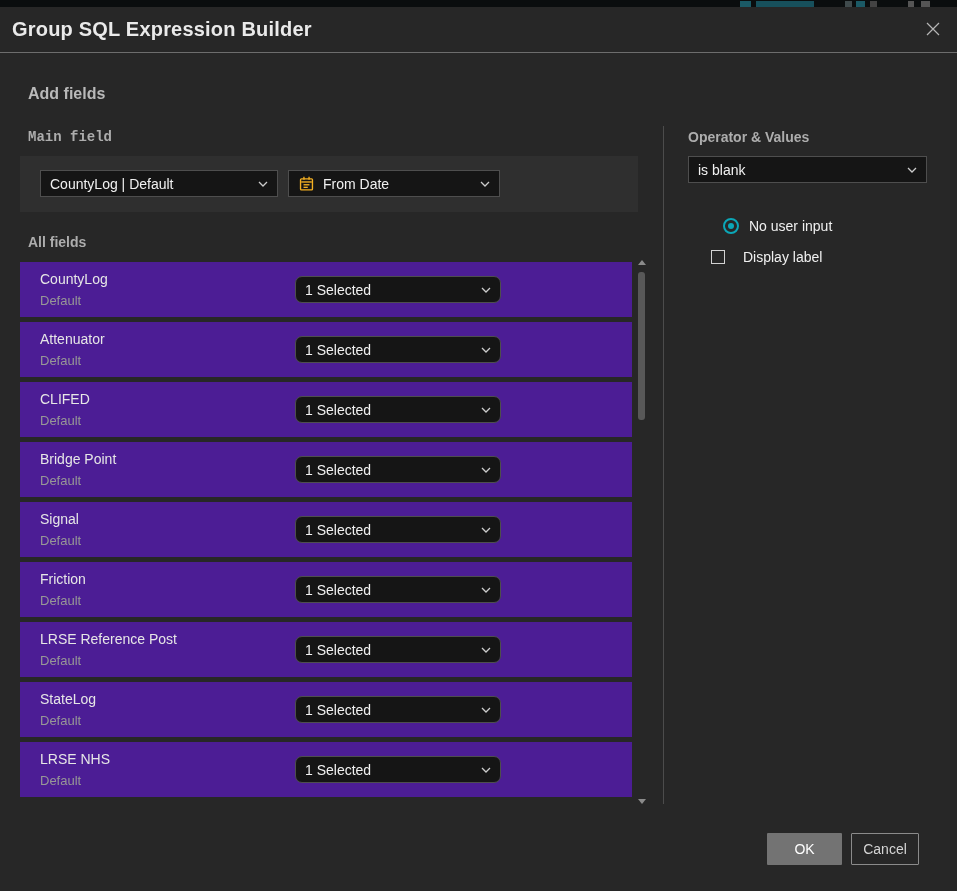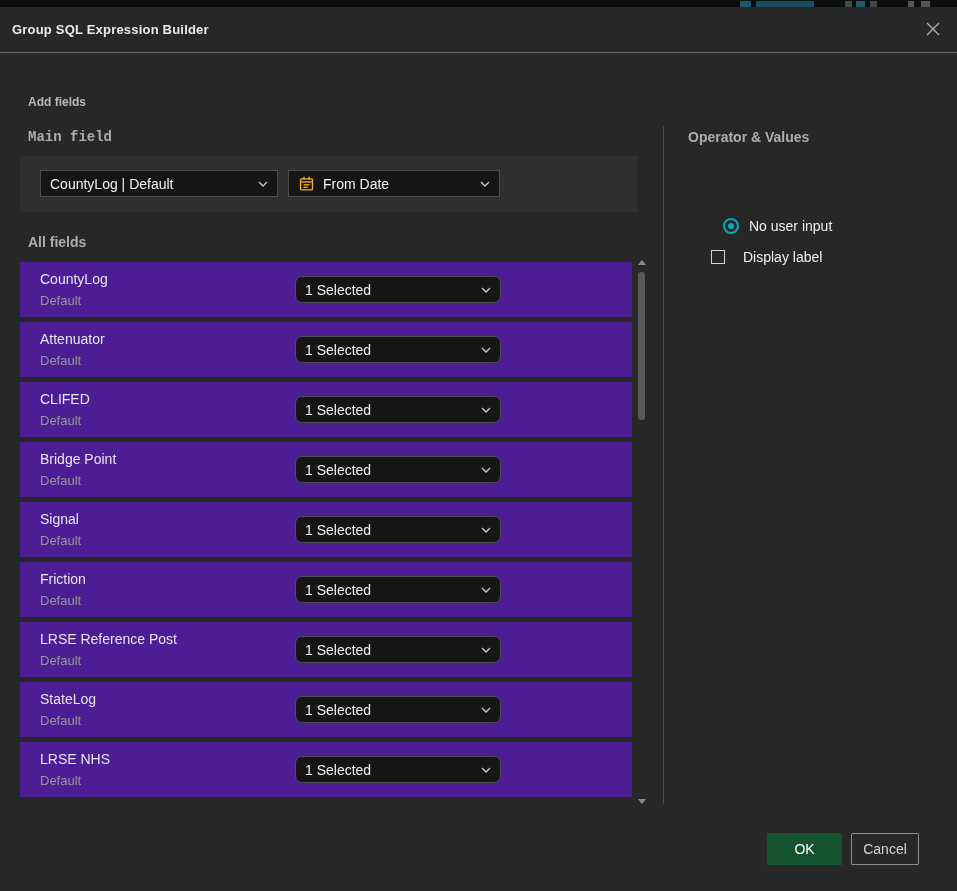--- a/index.html
+++ b/index.html
@@ -12,28 +12,28 @@
   
   .top-strip{position:absolute;top:0;left:0;width:957px;height:7px;background:#0a0d0e;}
   .top-strip .frag{position:absolute;top:1px;height:6px;}
 
   
   .dialog{position:absolute;top:7px;left:0;width:957px;height:884px;background:#272727;}
   .dlg-header{
     position:absolute;top:0;left:0;right:0;height:45px;
     border-bottom:1px solid #6d6d6d;display:flex;align-items:center;
   }
-  .dlg-title{margin-left:12px;font-size:13px;font-weight:700;color:#eaeaea;letter-spacing:.2px;}
+  .dlg-title{margin-left:12px;font-size:20px;font-weight:700;color:#eaeaea;letter-spacing:.2px;}
   .close-btn{
     position:absolute;right:14px;top:12px;width:20px;height:20px;
     display:flex;align-items:center;justify-content:center;cursor:pointer;
   }
 
   .section-label{position:absolute;font-size:14px;font-weight:700;color:#adadad;}
-  .add-fields-label{top:88px;left:28px;font-size:12px;color:#b9b9b9;text-align:center;}
+  .add-fields-label{top:78px;left:28px;font-size:16px;color:#b9b9b9;text-align:center;}
   .main-field-label{top:122px;left:28px;font-family:Liberation Mono, monospace;}
   .all-fields-label{top:227px;left:28px;}
   .opval-label{top:122px;left:688px;}
 
   
   .panel{position:absolute;background:#2f2f2f;}
   .main-panel{top:149px;left:20px;width:618px;height:56px;}
   .dropdown{
     position:absolute;height:27px;background:#151515;border:1px solid #4e4e4e;
     box-sizing:border-box;display:flex;align-items:center;
@@ -76,21 +76,21 @@
   .checkbox-row{position:absolute;left:711px;top:242px;display:flex;align-items:center;cursor:pointer;gap:8px;}
   .checkbox{width:14px;height:14px;box-sizing:border-box;border:1.5px solid #d2d2d2;background:transparent;flex:none;}
   .checkbox-label{margin-left:10px;font-size:14px;color:#f0f0f0;}
 
   
   .btn{
     position:absolute;top:826px;height:32px;box-sizing:border-box;
     display:flex;align-items:center;justify-content:center;
     font-size:14px;cursor:pointer;border-radius:1px;
   }
-  .btn-ok{left:767px;width:75px;background:#14532d;color:#ffffff;}
+  .btn-ok{left:767px;width:75px;background:#737373;color:#ffffff;}
   .btn-cancel{left:851px;width:68px;background:transparent;border:1px solid #8b8b8b;color:#d4d4d4;}
 </style>
 </head>
 <body>
 
 <div class="top-strip">
   <div class="frag" style="left:740px;width:11px;background:#1b5a66;"></div>
   <div class="frag" style="left:756px;width:58px;background:#17505c;"></div>
   <div class="frag" style="left:845px;width:7px;background:#3f4a4c;"></div>
   <div class="frag" style="left:856px;width:9px;background:#1b5a66;"></div>
@@ -242,20 +242,26 @@
   </div>
 
   <div class="scrollbar">
     <div class="sb-arrow sb-up"></div>
     <div class="sb-thumb"></div>
     <div class="sb-arrow sb-down"></div>
   </div>
 
   <div class="v-divider"></div>
 
+  <div class="dropdown dd-operator">
+    <span class="dd-text">is blank</span>
+    <svg class="chev" width="10" height="6" viewBox="0 0 10 6">
+      <path d="M1 1 L5 5 L9 1" stroke="#cccccc" stroke-width="1.3" fill="none"></path>
+    </svg>
+  </div>
 
   <div class="radio-row">
     <div class="radio on"></div>
     <div class="radio-label">No user input</div>
   </div>
 
   <div class="checkbox-row">
     <div class="checkbox"></div>
     <div class="checkbox-label">Display label</div>
   </div>

